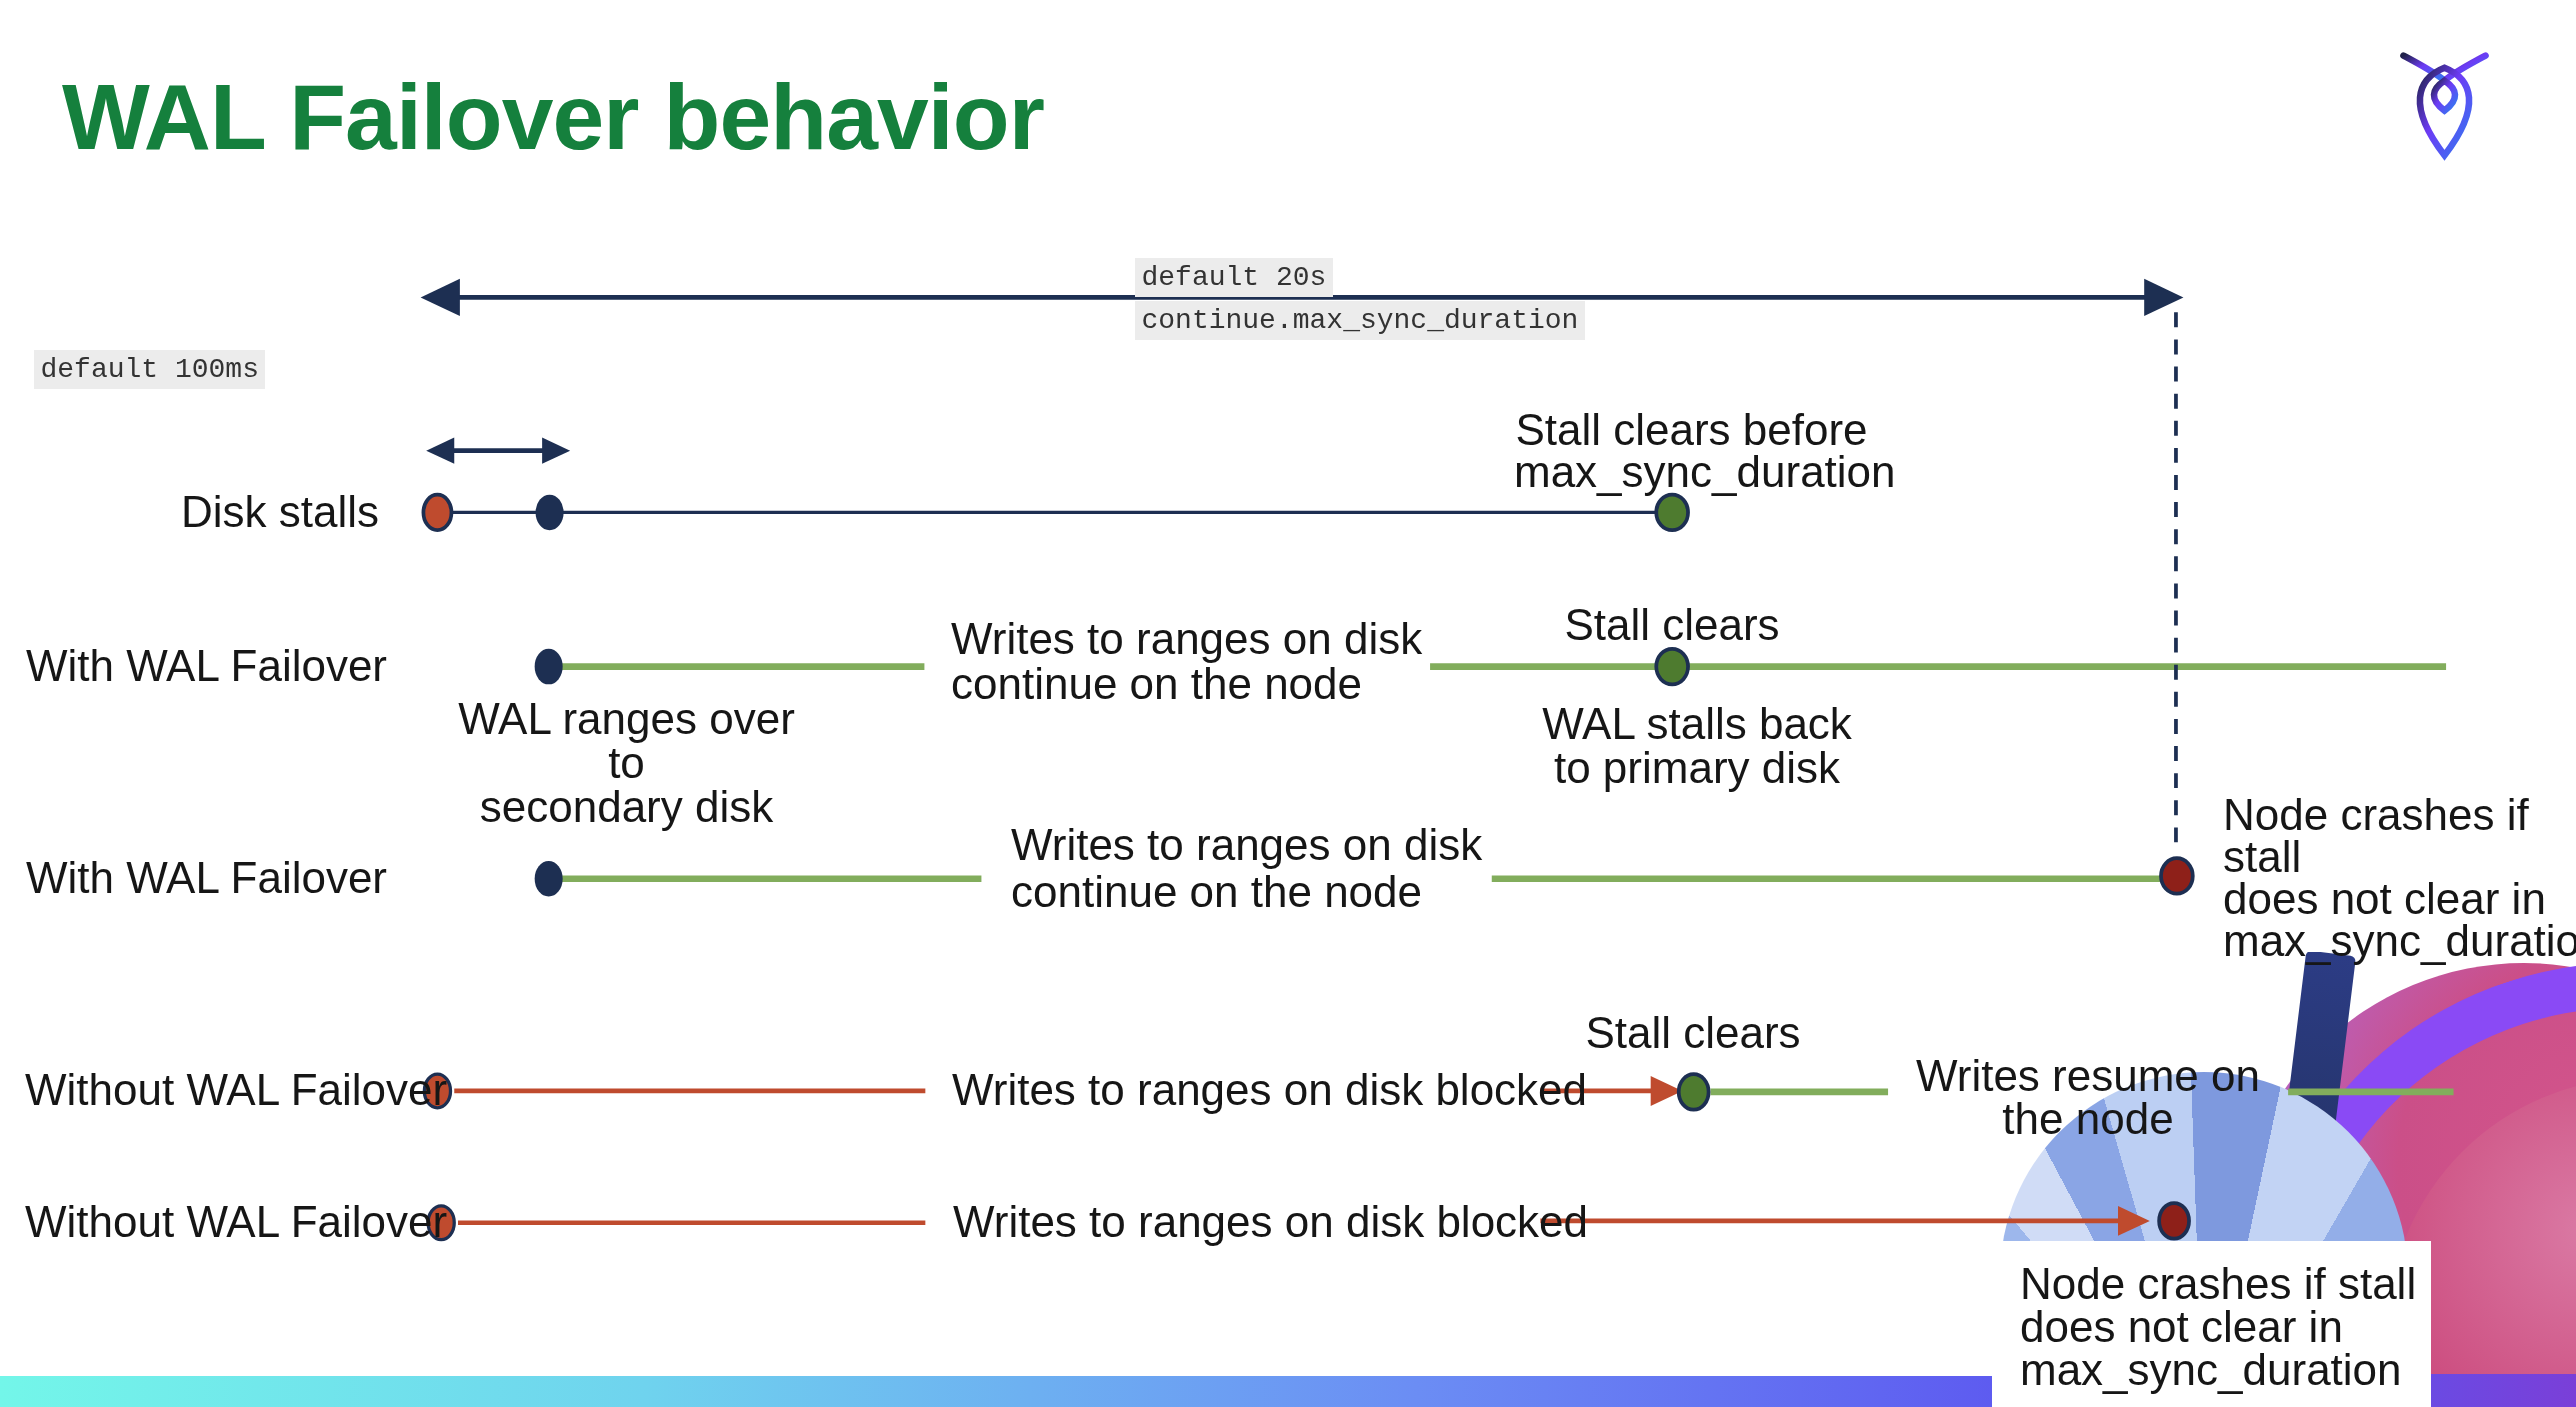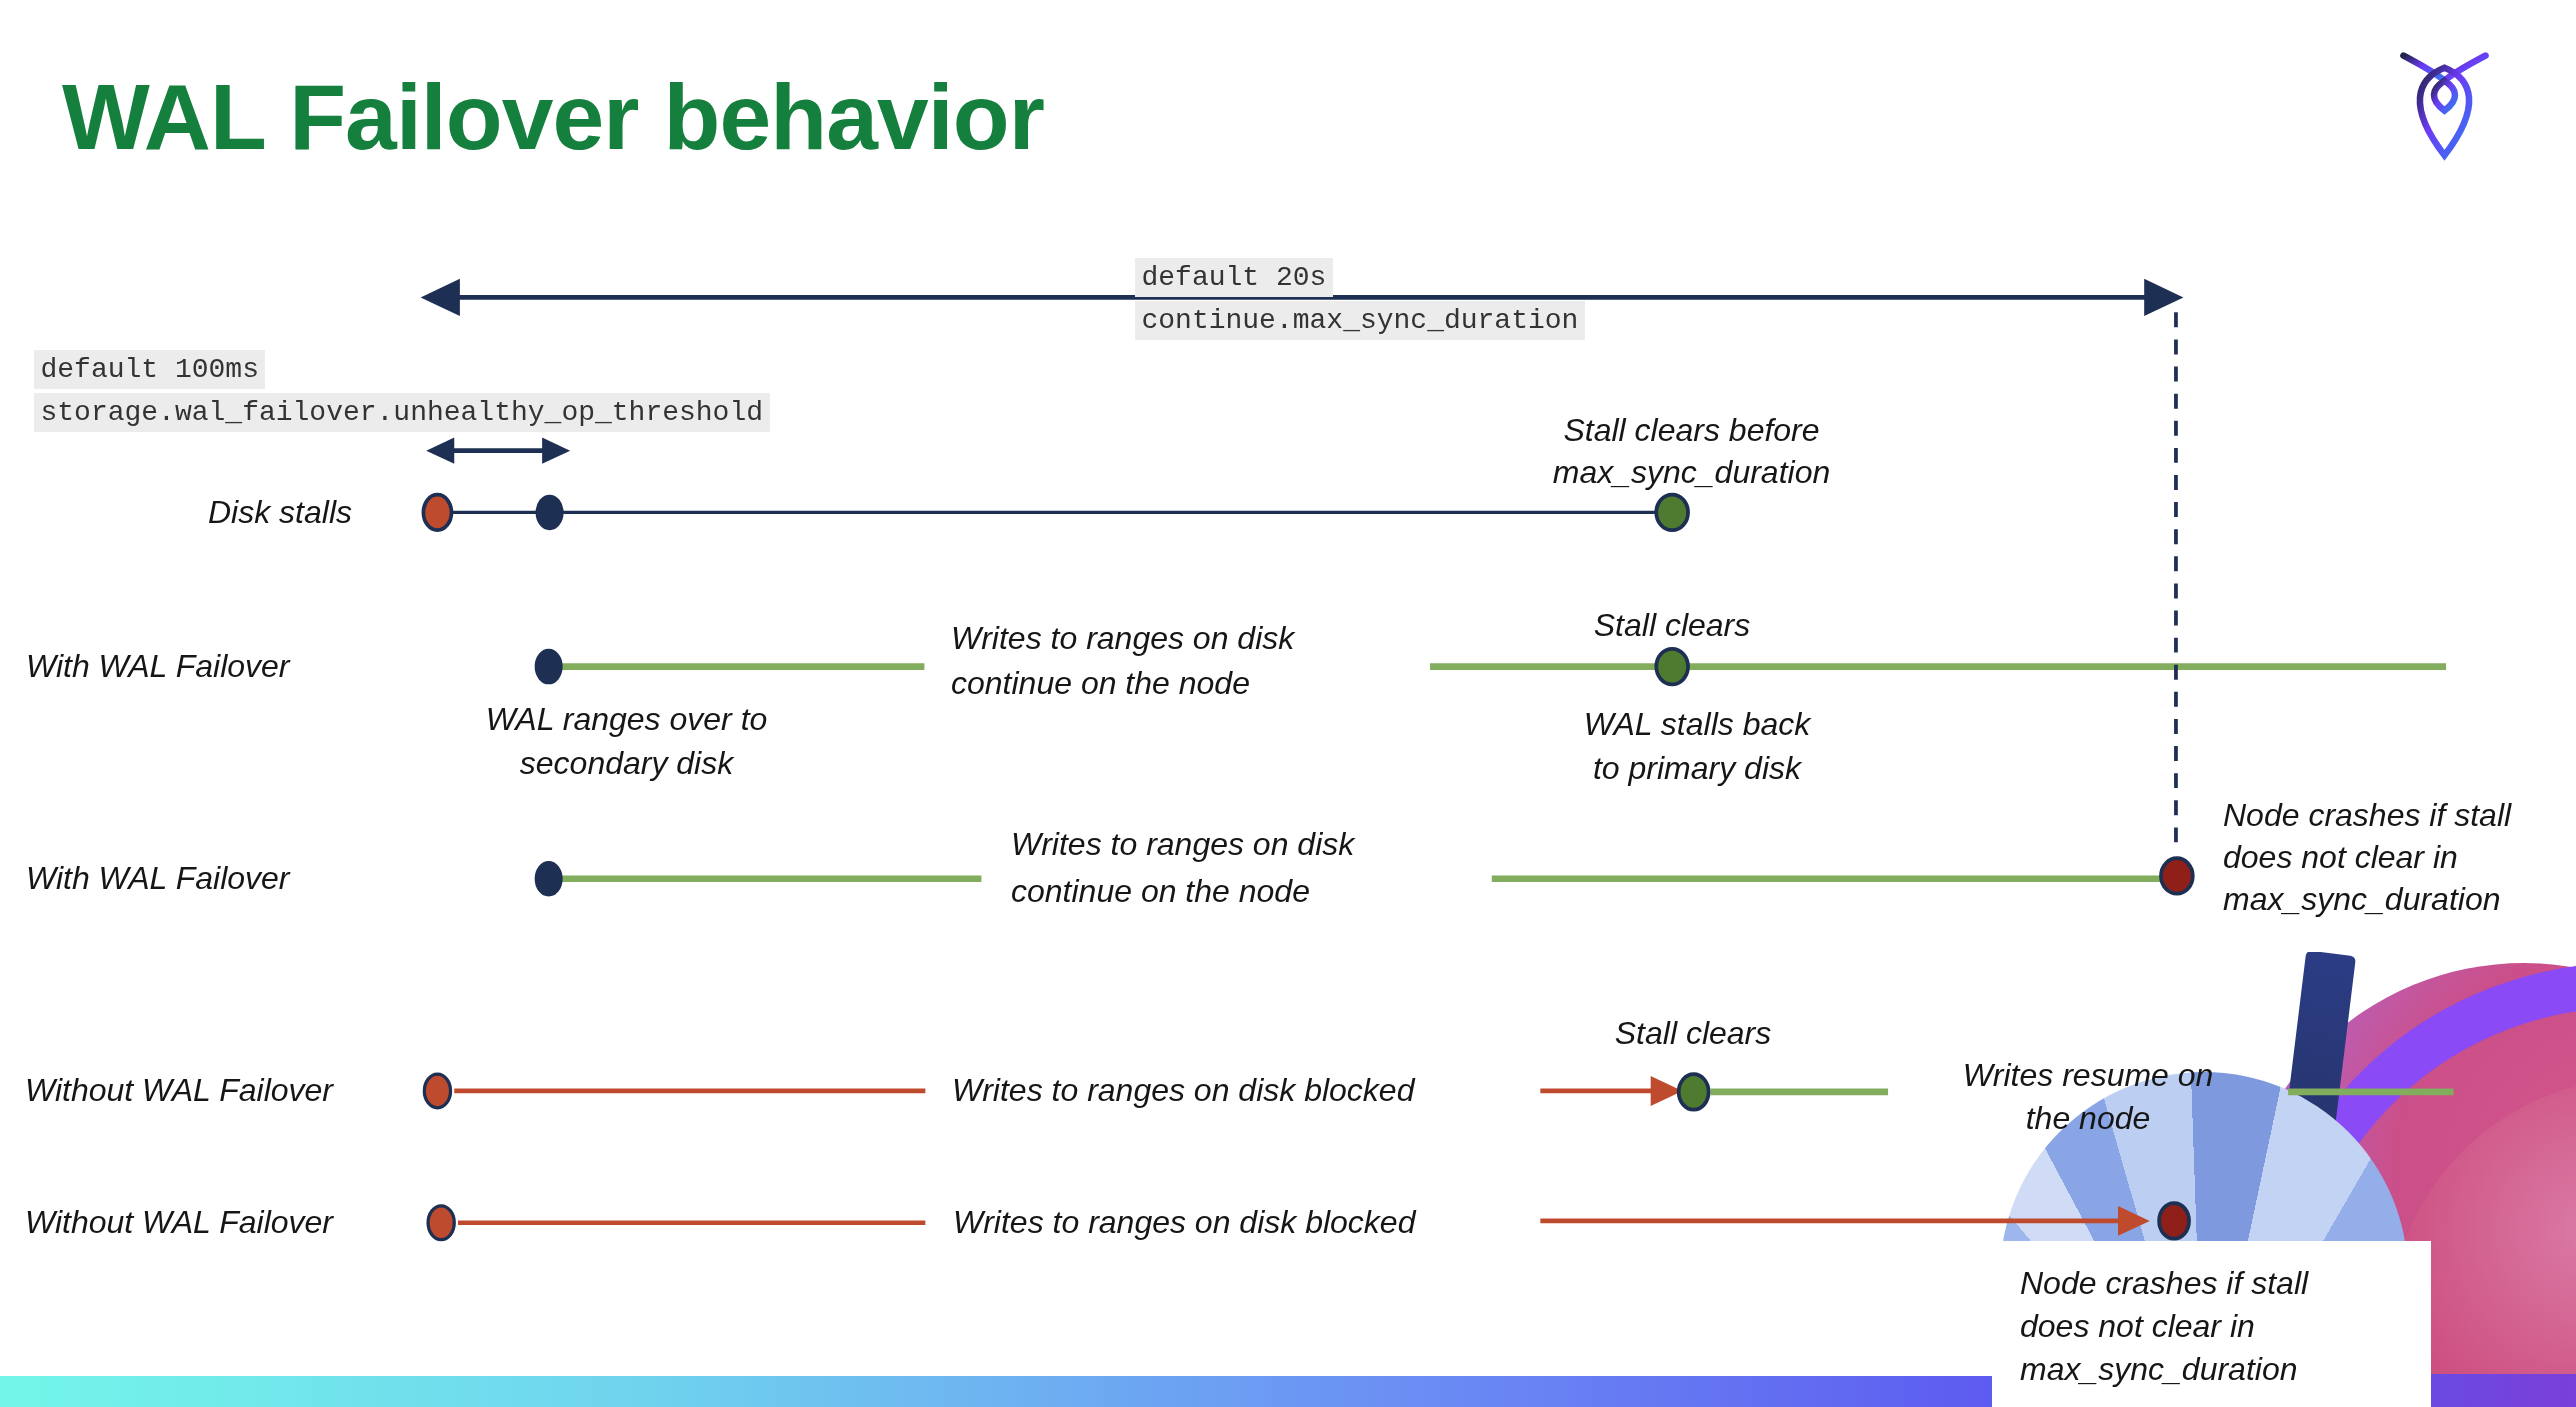--- a/index.html
+++ b/index.html
@@ -14,21 +14,21 @@
 
   
   .code-callout{display:flex;flex-direction:column;align-items:flex-start;gap:4.7px;z-index:6;}
   .code-line{display:inline-block;background:#ececec;color:#333333;
              font-family:"Liberation Mono","DejaVu Sans Mono",monospace;
              font-size:28px;line-height:37px;padding:0.9px 6.5px;white-space:pre;}
   #callout-max-sync{left:1135px;top:258px;}
   #callout-threshold{left:34px;top:350px;}
 
   
-  .ann{font-size:32px;line-height:44px;white-space:pre-line;z-index:6;font-style:italic;}
+  .ann{font-size:44px;line-height:44px;white-space:pre-line;z-index:6;}
   .ann.center{text-align:center;}
   .ann.right{text-align:center;}
 
   #lbl-disk{left:168px;top:490px;width:224px;}
   #txt-stall-clears-before{left:1514px;top:409px;width:355px;line-height:42px;}
 
   #lbl-wal1{left:26px;top:644px;}
   #txt-wal1-failsover{left:449px;top:697px;width:355px;}
   #txt-wal1-writes{left:951px;top:616px;line-height:45px;}
   #txt-wal1-stallclears{left:1532px;top:603px;width:280px;}
@@ -107,21 +107,20 @@
     <path d="M52,68 L52,104"></path>
   </g>
 </svg>
 
 <div class="abs code-callout" id="callout-max-sync">
   <span class="code-line">default 20s</span>
   <span class="code-line">continue.max_sync_duration</span>
 </div>
 <div class="abs code-callout" id="callout-threshold">
   <span class="code-line">default 100ms</span>
-  <span class="code-line">storage.wal_failover.unhealthy_op_threshold</span>
 </div>
 
 <div class="abs" id="corner-art">
   <div class="pink-dome"></div>
   <div class="rose-dome"></div>
   <div class="purple-arc"></div>
   <div class="teal-arc-1"></div>
   <div class="teal-arc-2"></div>
   <div class="navy-stripe"></div>
   <div class="blue-dome"></div>

